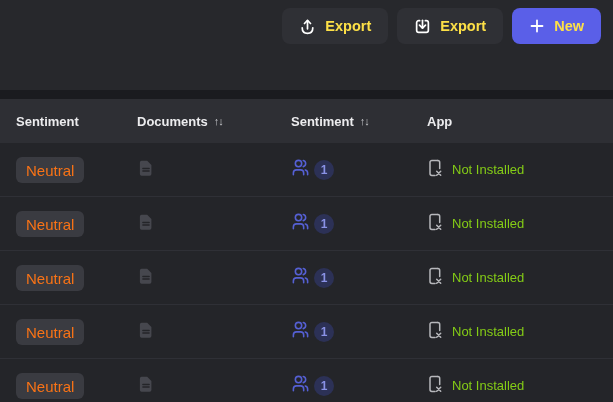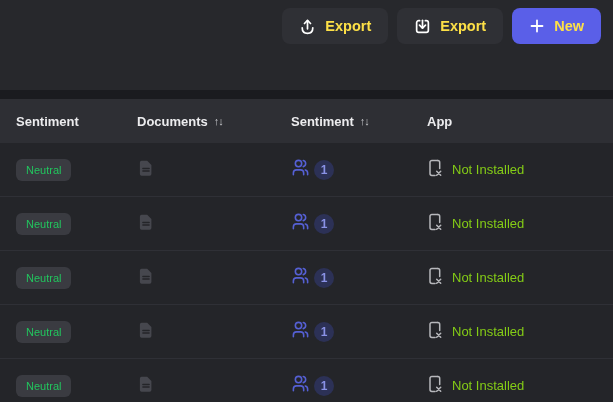--- a/index.html
+++ b/index.html
@@ -54,22 +54,22 @@
   .trow {
     height:54px;
     border-bottom:1px solid #2f3036;
     background:#242529;
   }
   .td { display:flex; align-items:center; }
   .td:first-child { padding-left:16px; }
 
   .pill {
     display:inline-block;
-    background:#3a3b41; color:#22c55e;
-    font-size:11px; line-height:1;
+    background:#3a3b41; color:#f97316;
+    font-size:15px; line-height:1;
     padding:6px 10px 5px; border-radius:6px;
   }
 
   .contacts-cell { gap:4px; }
   .count-badge {
     width:20px; height:20px; border-radius:50%;
     background:#2c3156; color:#8a92e6;
     font-size:12px; font-weight:bold;
     display:flex; align-items:center; justify-content:center;
   }

